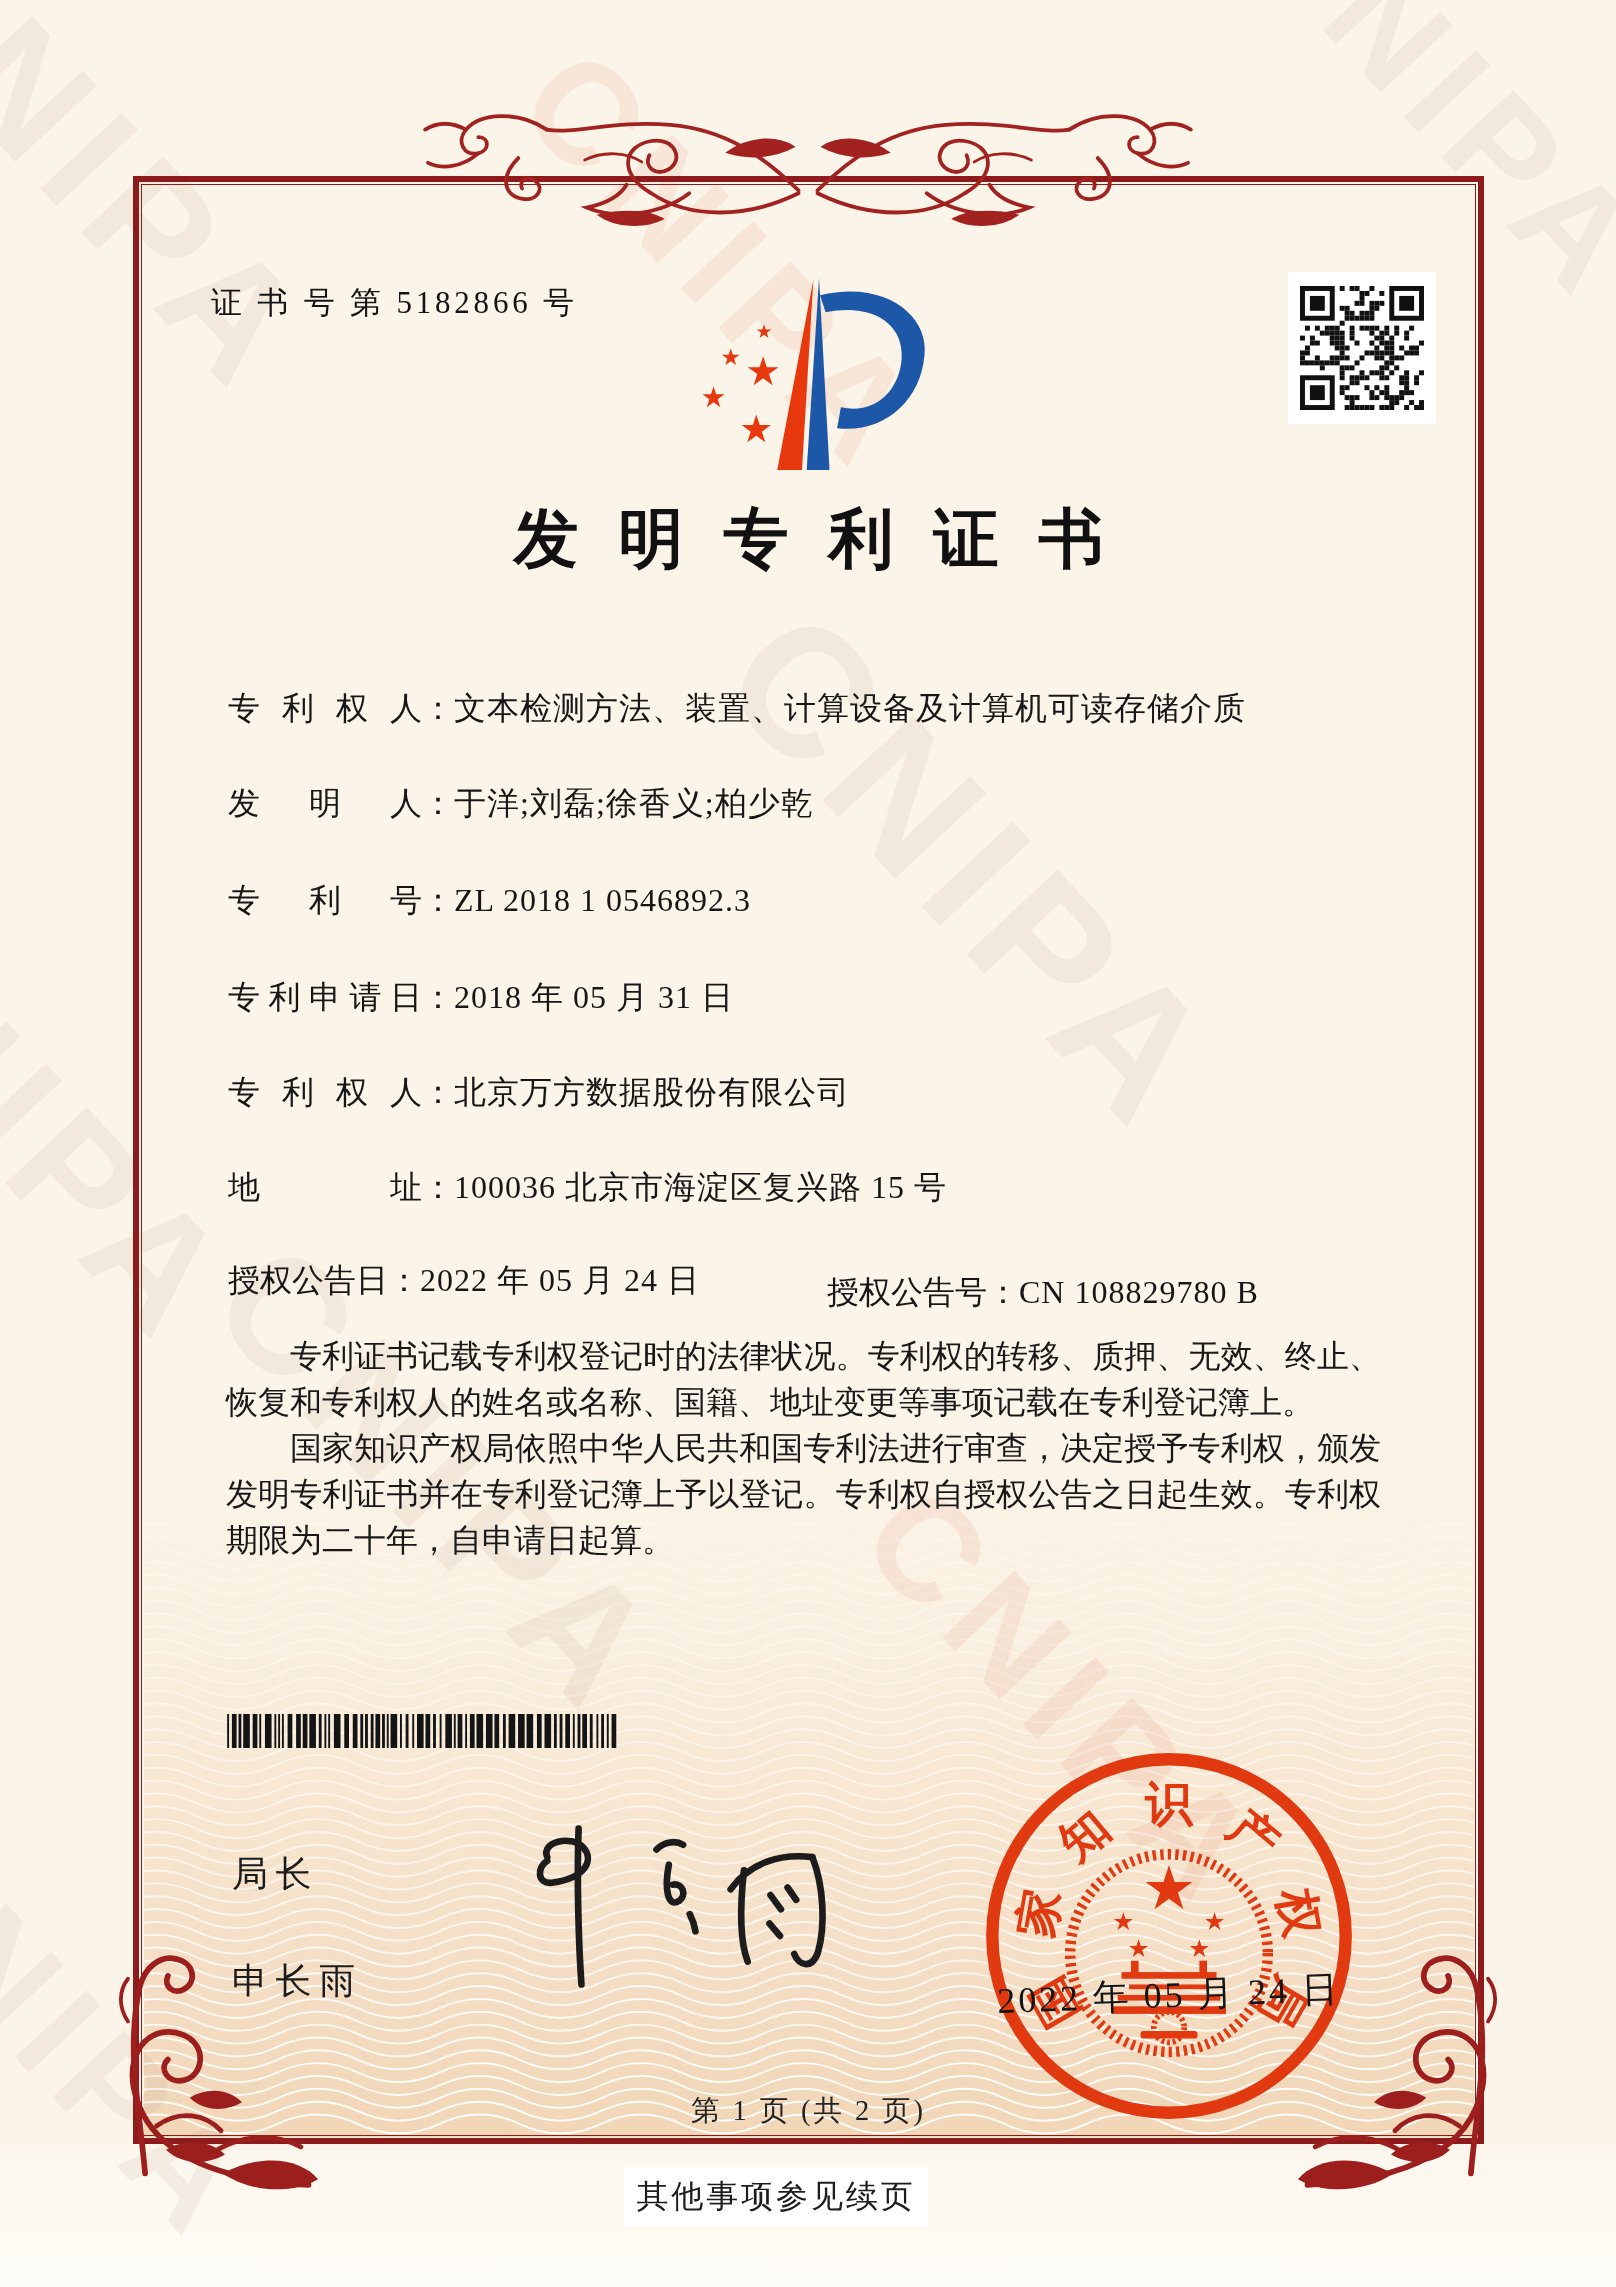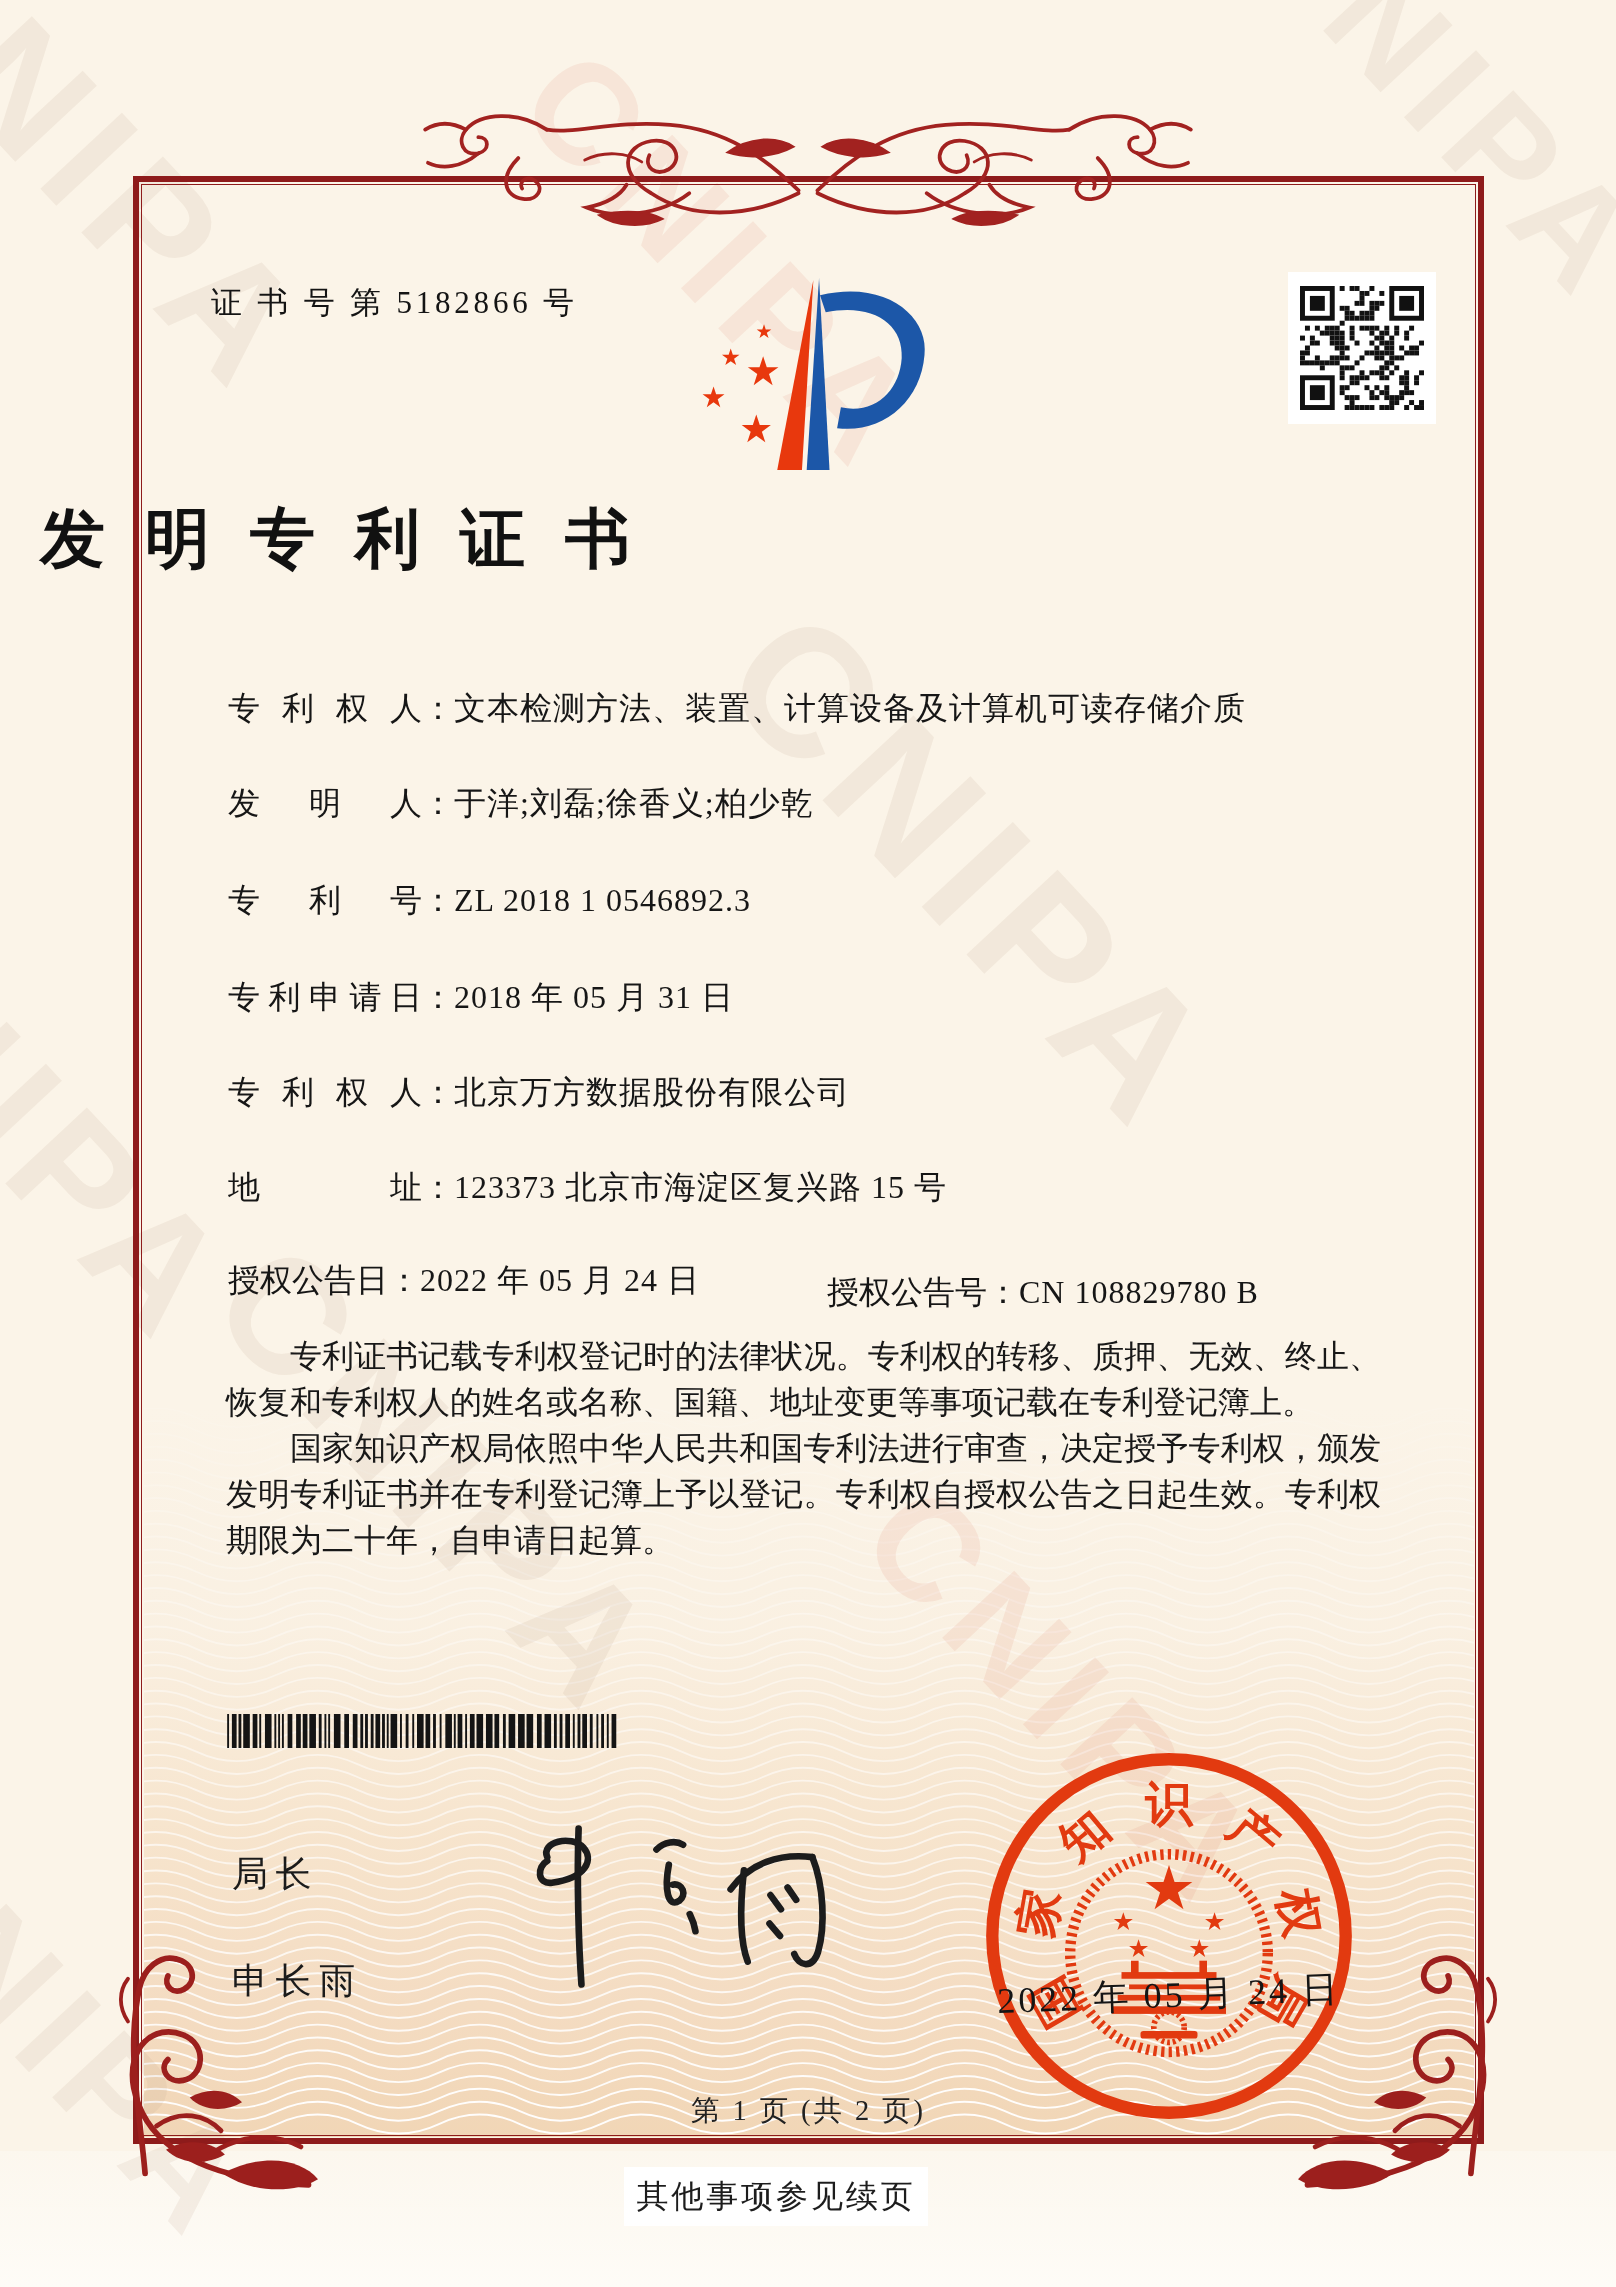--- a/index.html
+++ b/index.html
@@ -34,21 +34,21 @@
     background:linear-gradient(180deg,#fcf7ee,#fefcf7);z-index:1;}
   
   .ornament{position:absolute;z-index:4;pointer-events:none;}
   
   .cert-no{position:absolute;left:211px;top:282px;z-index:5;
     font-size:31px;letter-spacing:3.8px;}
   .logo{position:absolute;left:687px;top:274px;z-index:5;}
   .qr-box{position:absolute;left:1288px;top:272px;width:148px;height:152px;
     background:#fff;z-index:5;display:flex;align-items:center;justify-content:center;}
   .doc-title{position:absolute;left:0;right:0;top:495px;z-index:5;
-    font-size:65px;font-weight:bold;letter-spacing:40px;
+    text-align:center;font-size:65px;font-weight:bold;letter-spacing:40px;
     text-indent:40px;color:#111;font-family:Liberation Mono, monospace;}
   
   .field-row{position:absolute;left:228px;width:1160px;z-index:5;
     font-size:32px;white-space:nowrap;color:#161616;}
   .f-label{display:inline-block;width:194px;text-align:justify;text-align-last:justify;
     vertical-align:bottom;}
   .f-colon{display:inline-block;}
   .f-value{letter-spacing:1px;text-align:right;}
   .grant-group2{position:absolute;left:599px;top:12px;}
   
@@ -436,21 +436,21 @@
 <div class="field-row" style="top:879px">
   <span class="f-label">专利号</span><span class="f-colon">：</span><span class="f-value">ZL 2018 1 0546892.3</span>
 </div>
 <div class="field-row" style="top:976px">
   <span class="f-label">专利申请日</span><span class="f-colon">：</span><span class="f-value">2018 年 05 月 31 日</span>
 </div>
 <div class="field-row" style="top:1071px">
   <span class="f-label">专利权人</span><span class="f-colon">：</span><span class="f-value">北京万方数据股份有限公司</span>
 </div>
 <div class="field-row" style="top:1166px">
-  <span class="f-label">地址</span><span class="f-colon">：</span><span class="f-value">123373 北京市海淀区复兴路 15 号</span>
+  <span class="f-label">地址</span><span class="f-colon">：</span><span class="f-value">100036 北京市海淀区复兴路 15 号</span>
 </div>
 <div class="field-row" style="top:1259px">
   <span>授权公告日</span><span>：</span><span class="f-value">2022 年 05 月 24 日</span>
   <span class="grant-group2">
     <span>授权公告号</span><span>：</span><span class="f-value">CN 108829780 B</span>
   </span>
 </div>
 
 <div class="body-text">
   <p>专利证书记载专利权登记时的法律状况。专利权的转移、质押、无效、终止、恢复和专利权人的姓名或名称、国籍、地址变更等事项记载在专利登记簿上。</p>

